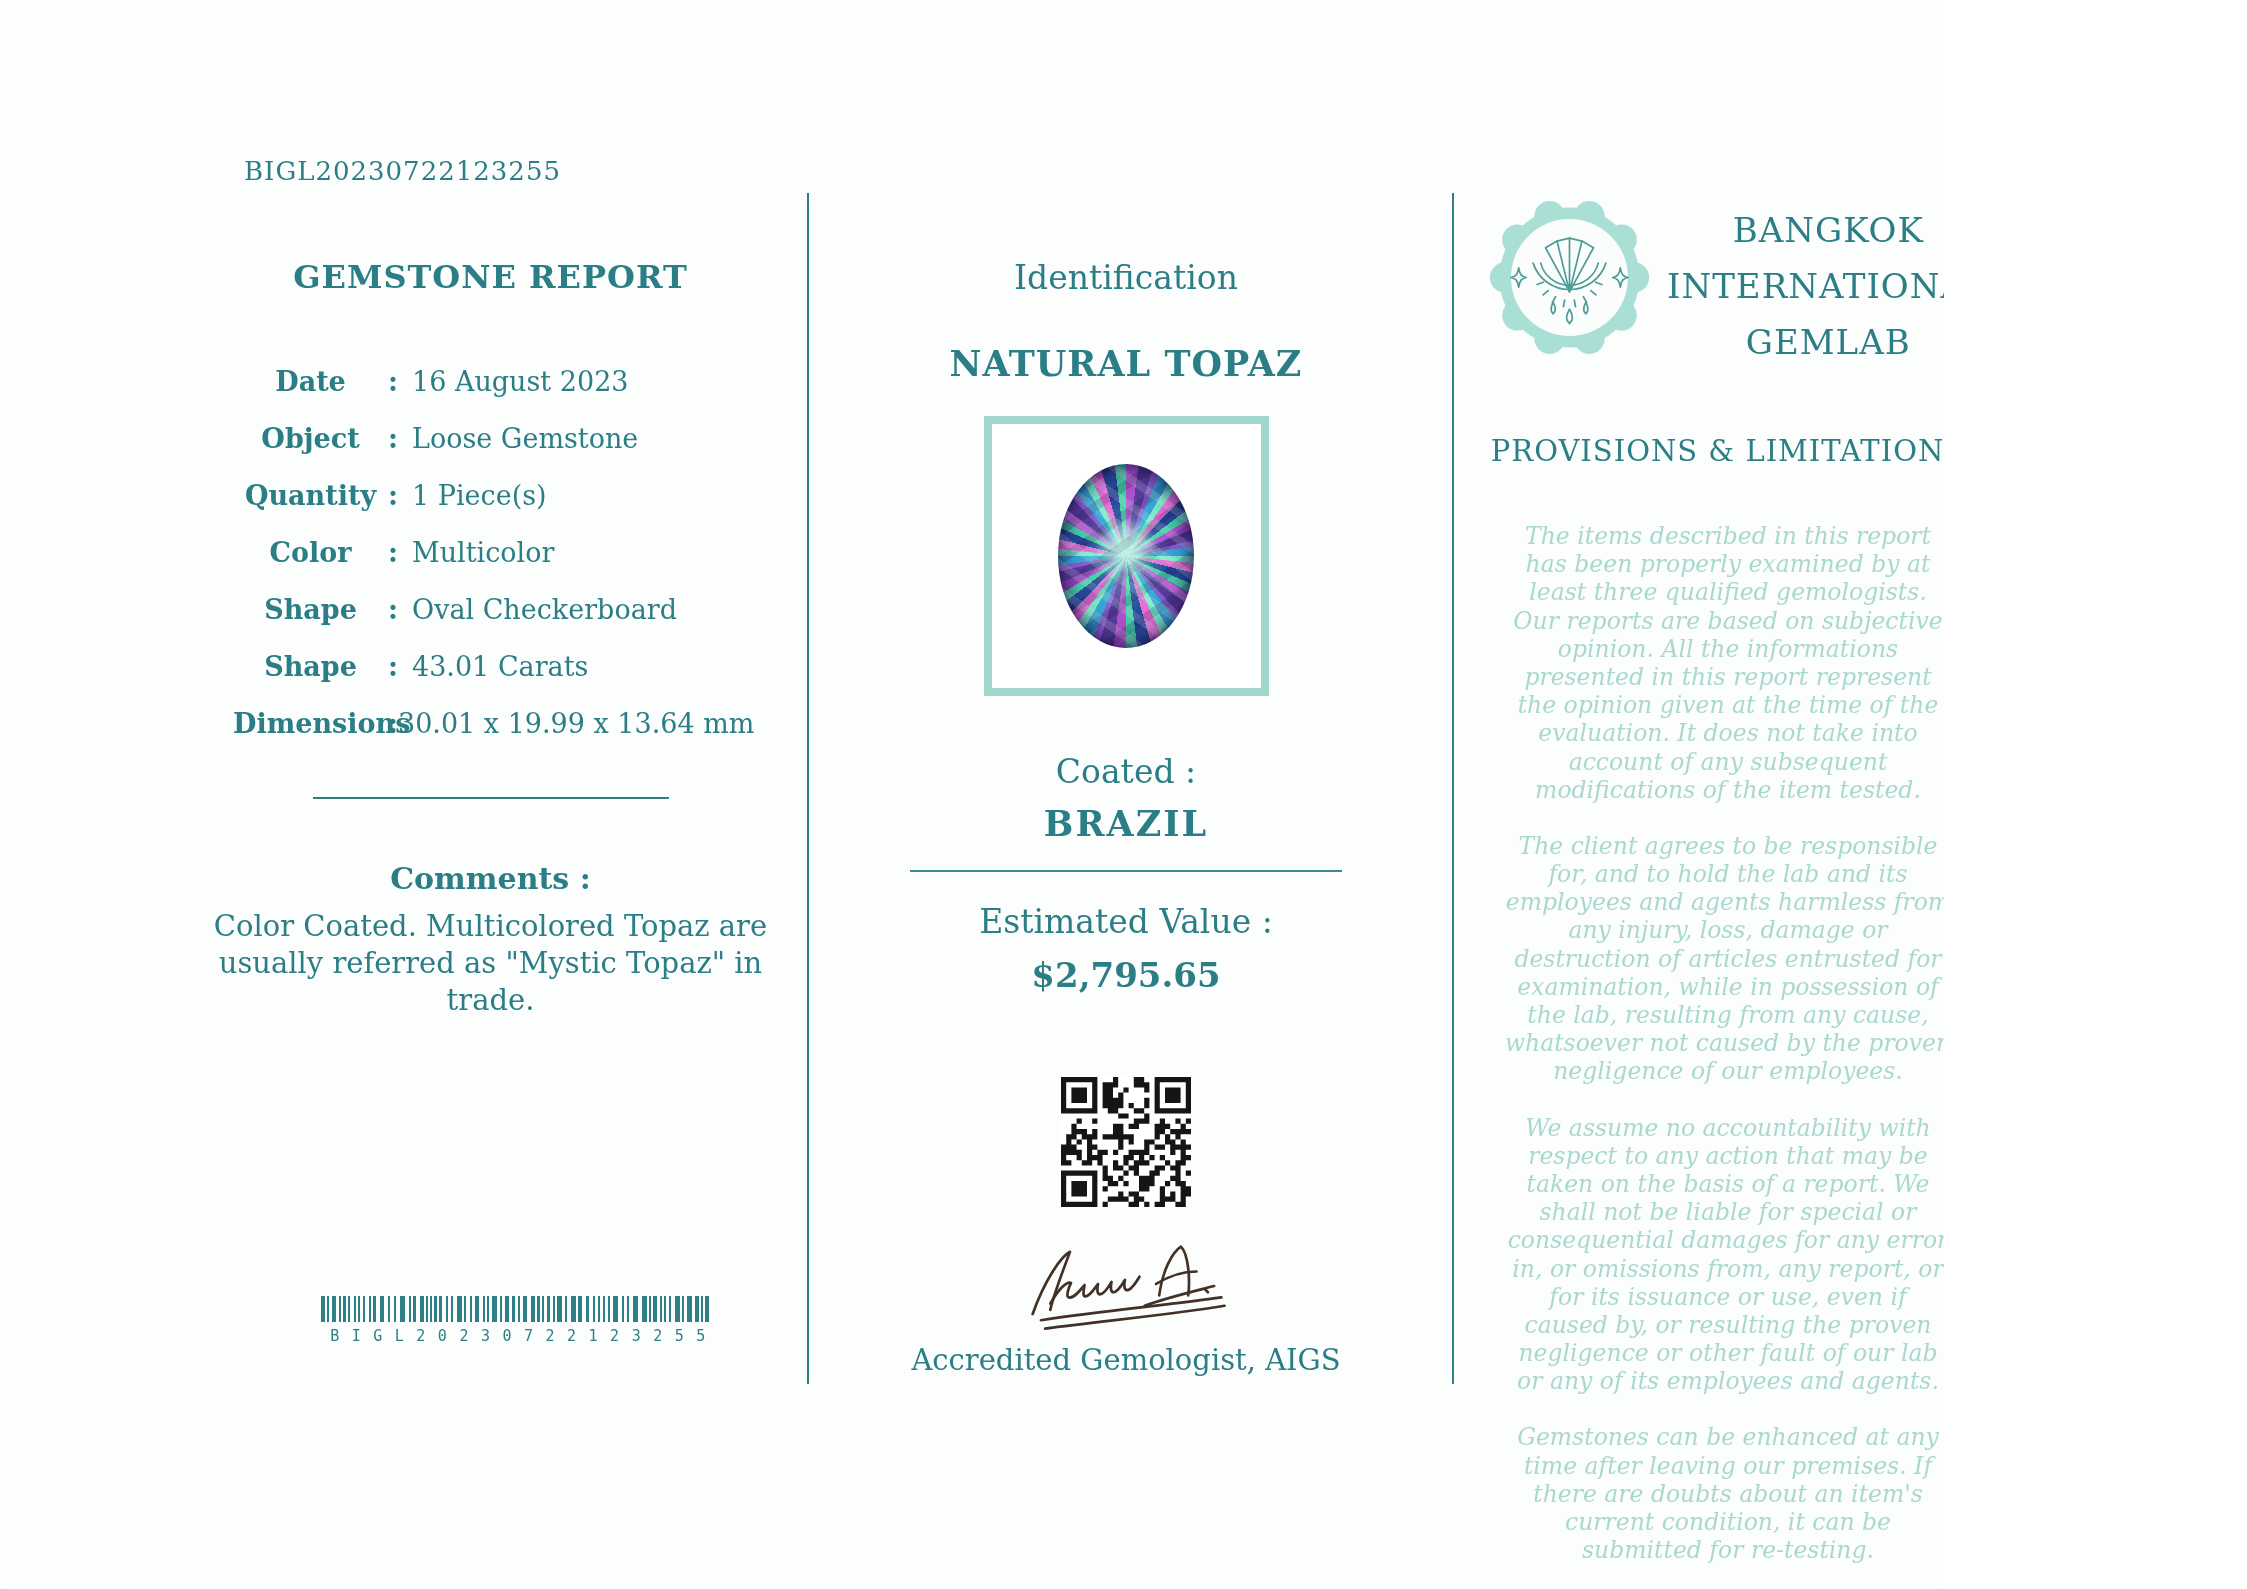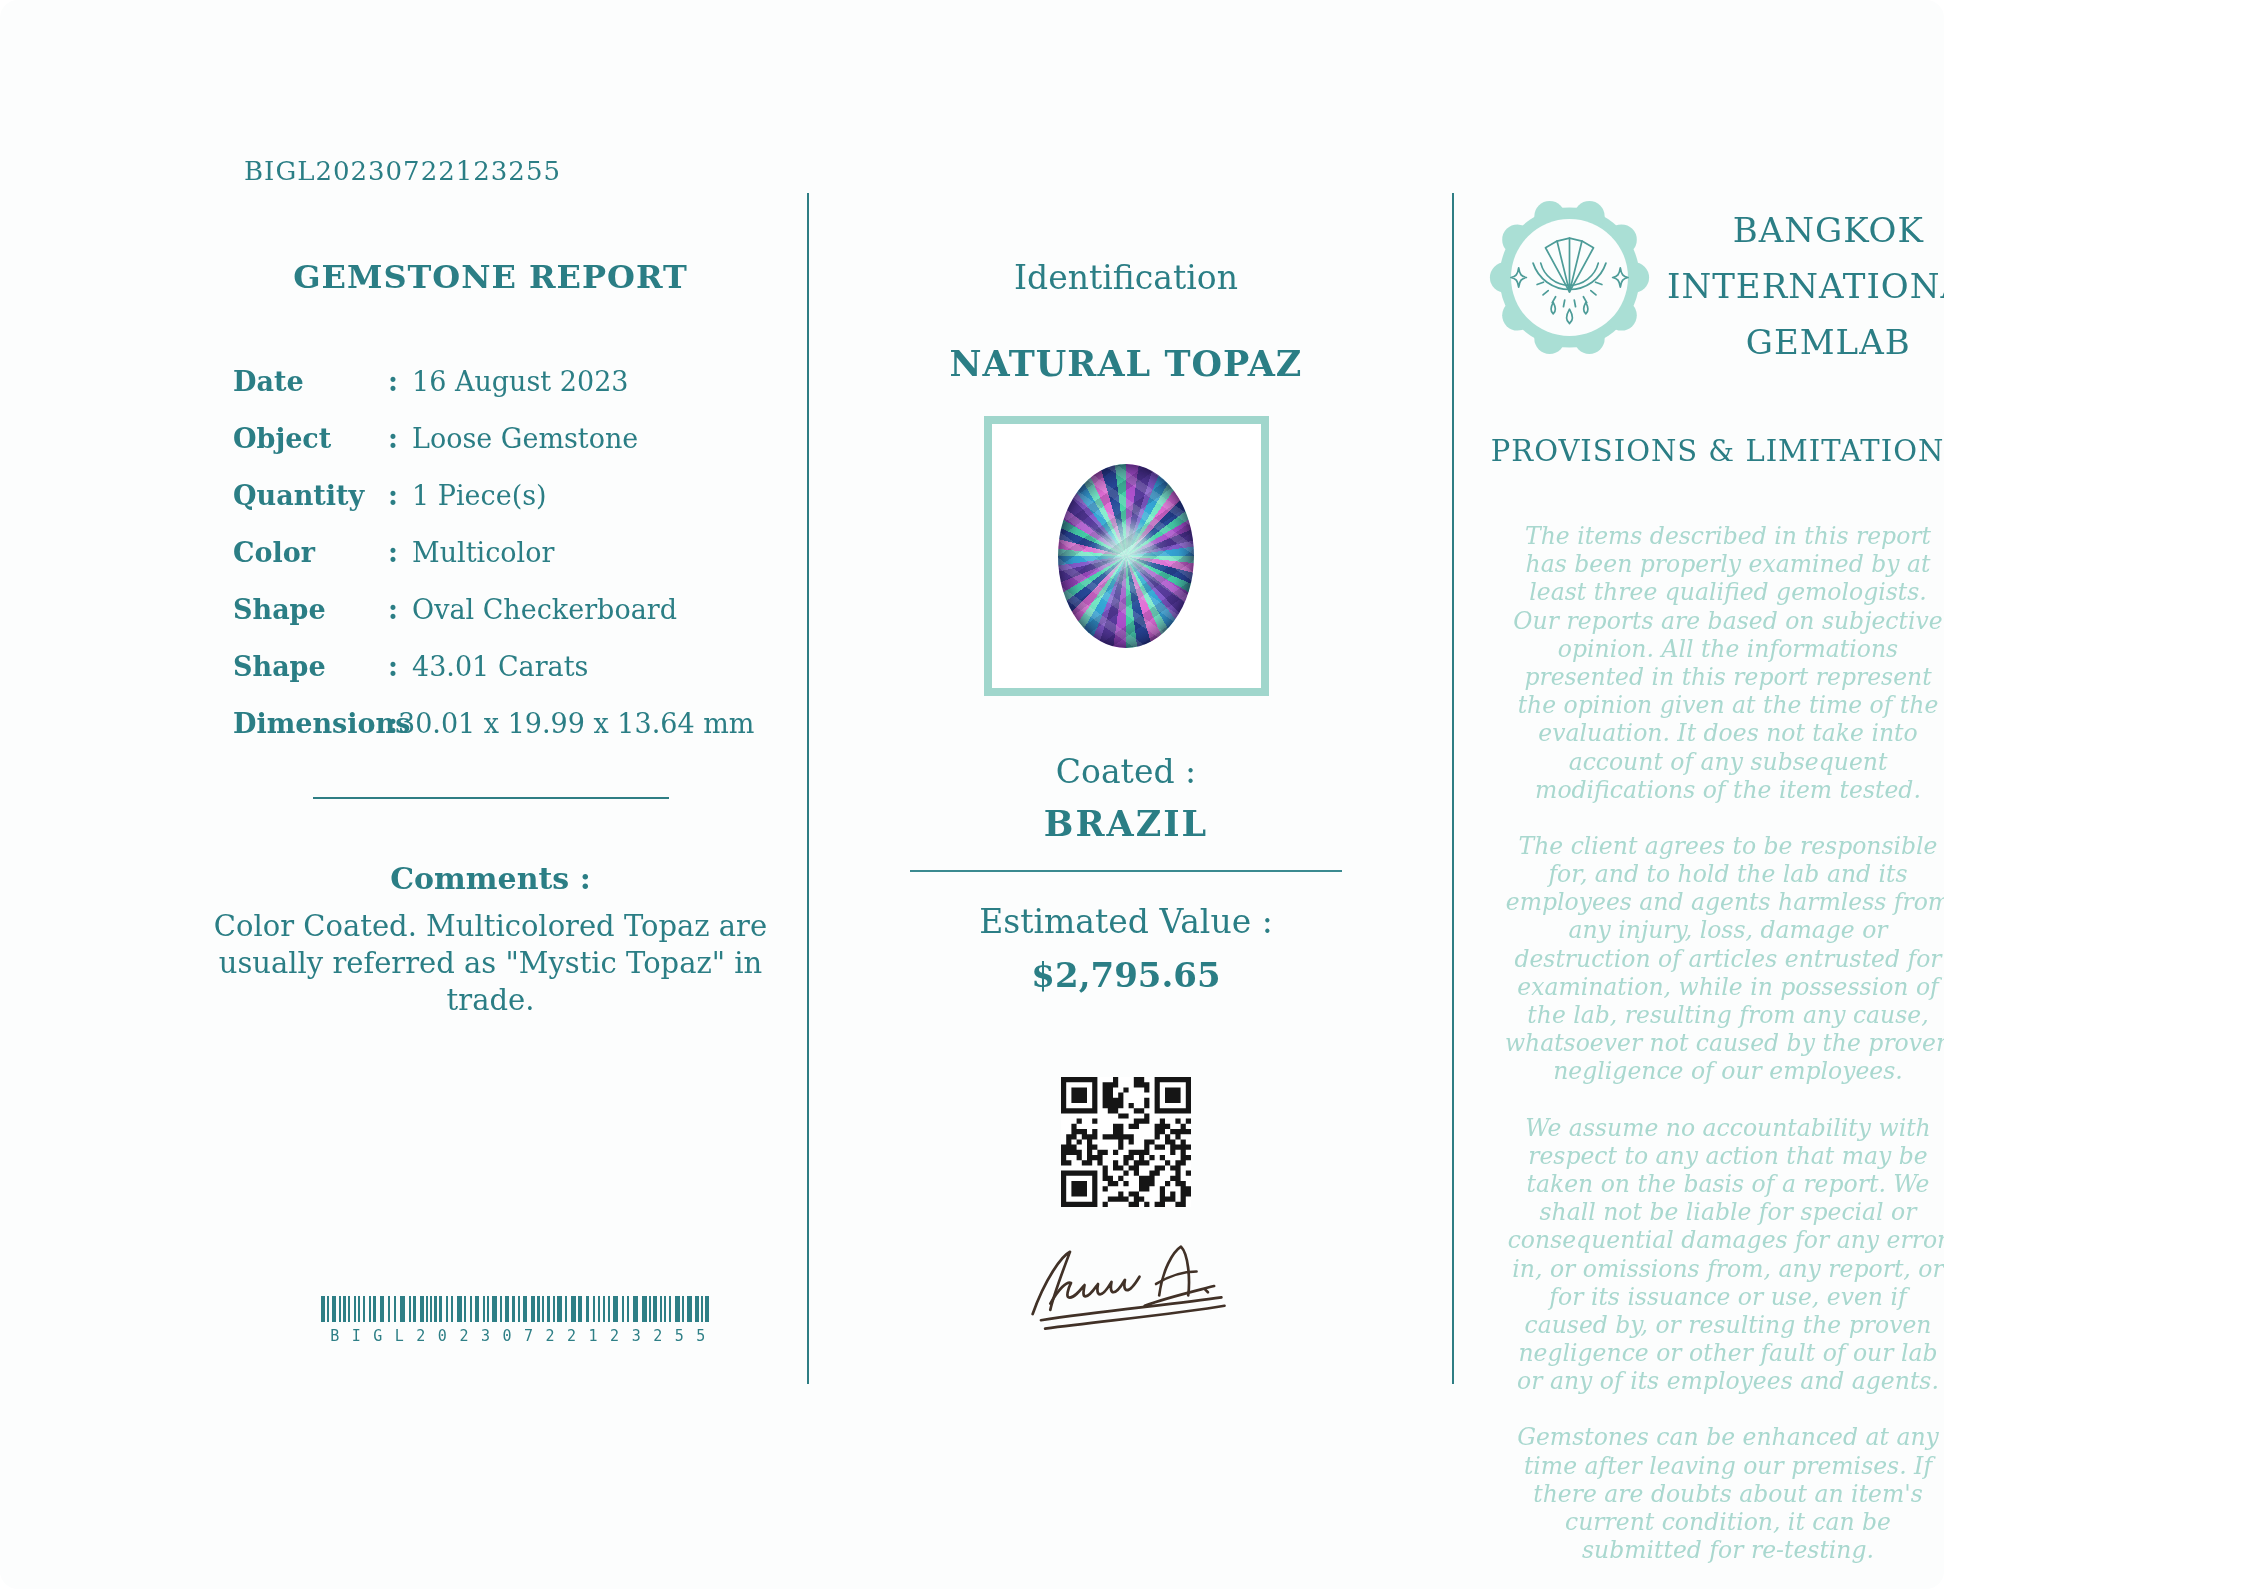--- a/index.html
+++ b/index.html
@@ -11,21 +11,21 @@
   .report-id{position:absolute;left:244px;top:156px;font-size:26px;letter-spacing:1px;}
   .vdiv{position:absolute;top:193px;width:2px;height:1191px;background:#2e7e84;}
   .vdiv.v1{left:807px;}
   .vdiv.v2{left:1452px;}
 
   
   .col-left{position:absolute;left:233px;top:250px;width:515px;}
   .gem-report-title{text-align:center;font-size:32px;font-weight:bold;letter-spacing:1px;margin:8px 0 12px;}
   .details{margin-top:70px;}
   .detail-row{display:flex;font-size:27px;margin-bottom:26px;align-items:baseline;}
-  .detail-label{width:155px;font-weight:bold;}
+  .detail-label{width:155px;font-weight:bold;text-align:center;}
   .detail-colon{width:24px;font-weight:bold;}
   .detail-value{flex:1;white-space:nowrap;}
   .left-divider{width:356px;height:2px;background:#2e7e84;margin:58px auto 0;}
   .comments-title{text-align:center;font-weight:bold;font-size:30px;margin:62px 0 0;}
   .comments-body{text-align:center;font-size:29px;line-height:1.28;margin:12px -20px 0;}
   .barcode{position:absolute;left:88px;top:1046px;width:394px;text-align:center;}
   .barcode-text{display:block;margin-top:1px;font-family:"DejaVu Sans Mono",monospace;
     font-size:15px;letter-spacing:12.5px;color:#2e7f86;white-space:nowrap;margin-right:-12px;}
 
   
@@ -158,20 +158,21 @@
         <path d="M30,82 C42,48 58,26 66,22 C60,38 50,64 47,78"></path>
         <path d="M47,72 C55,58 63,50 67,52 C64,58 62,65 65,66 C70,67 76,59 80,54 C79,60 78,65 81,65 C85,65 90,57 93,53 C92,58 92,63 95,63 C99,63 103,56 106,51 C105,56 105,61 108,61 C112,61 116,54 119,49 C118,54 118,59 121,59 C125,59 130,51 133,46"></path>
         <path d="M152,64 C155,40 165,22 173,17 C180,24 182,48 180,64"></path>
         <path d="M149,53 C162,45 176,41 188,41"></path>
         <path d="M196,58 l3,3"></path>
         <path d="M138,74 C160,66 186,60 205,55"></path>
         <path d="M38,88 C95,79 165,73 212,66"></path>
         <path d="M42,96 C105,88 175,81 215,74"></path>
       </g>
     </svg>
+    <div class="sig-caption">Accredited Gemologist, AIGS</div>
   </div>
 
   <div class="col-right">
     <div class="lab-header">
       <svg class="lab-logo" width="163" height="163" viewBox="0 0 170 170">
         <g fill="#aadfd5">
           <circle cx="85" cy="85" r="73"></circle>
           <circle cx="152" cy="85" r="16"></circle>
             <circle cx="139.2" cy="124.4" r="16"></circle>
           <circle cx="105.7" cy="148.7" r="16"></circle>

